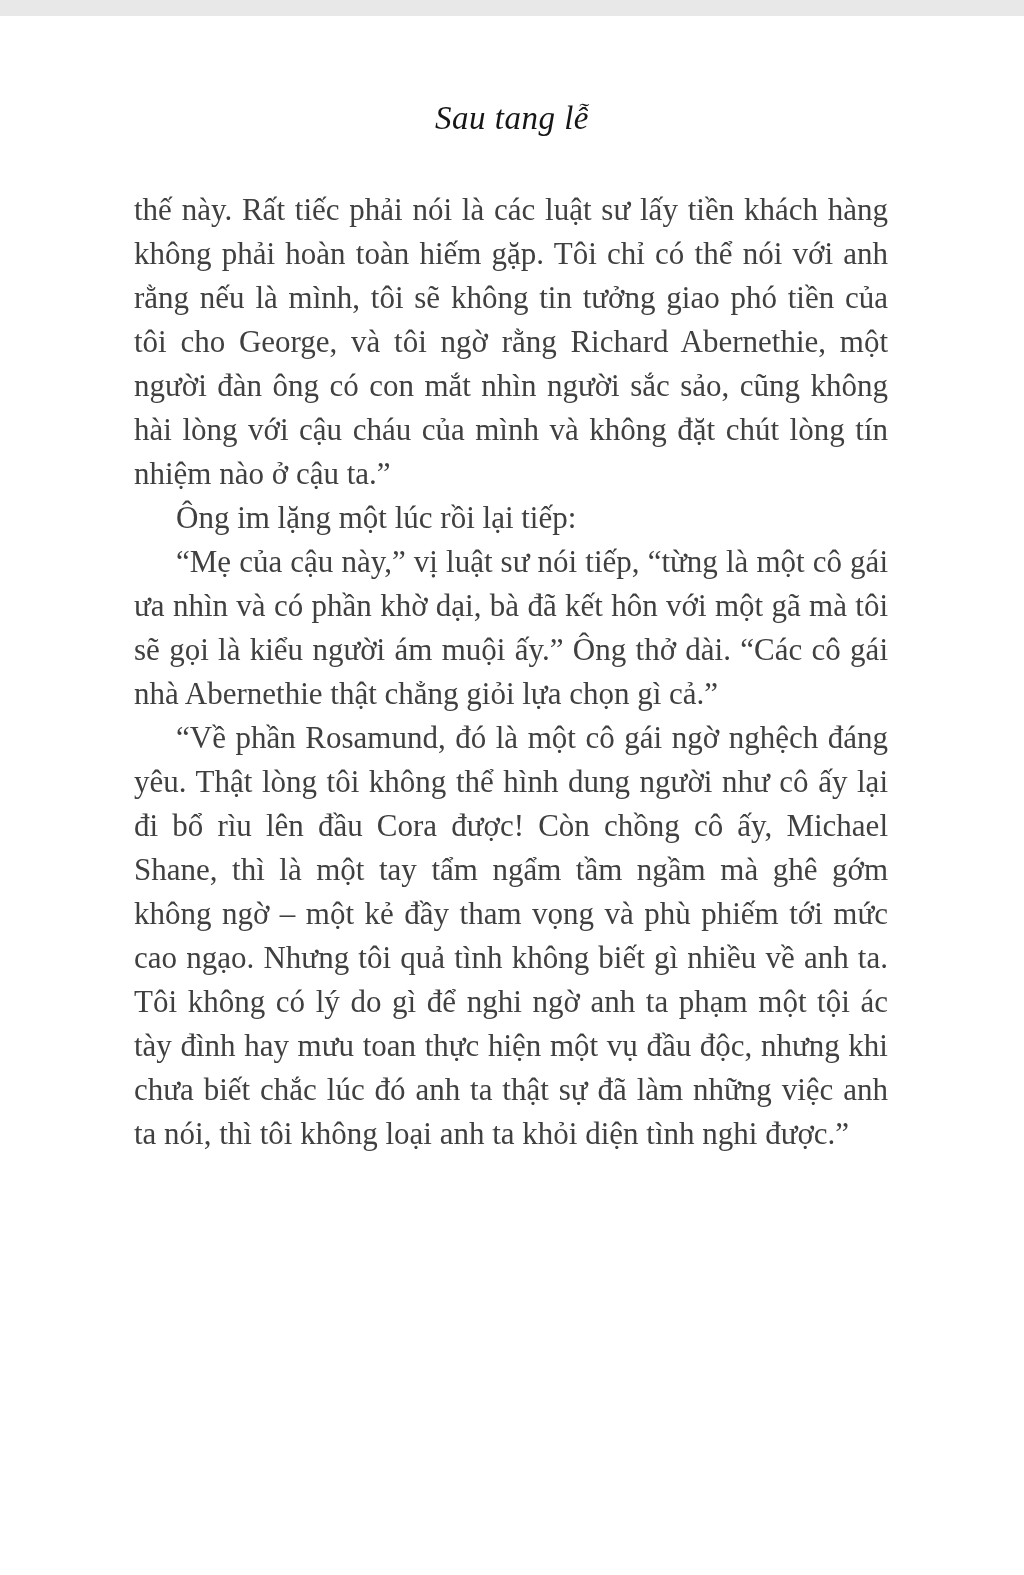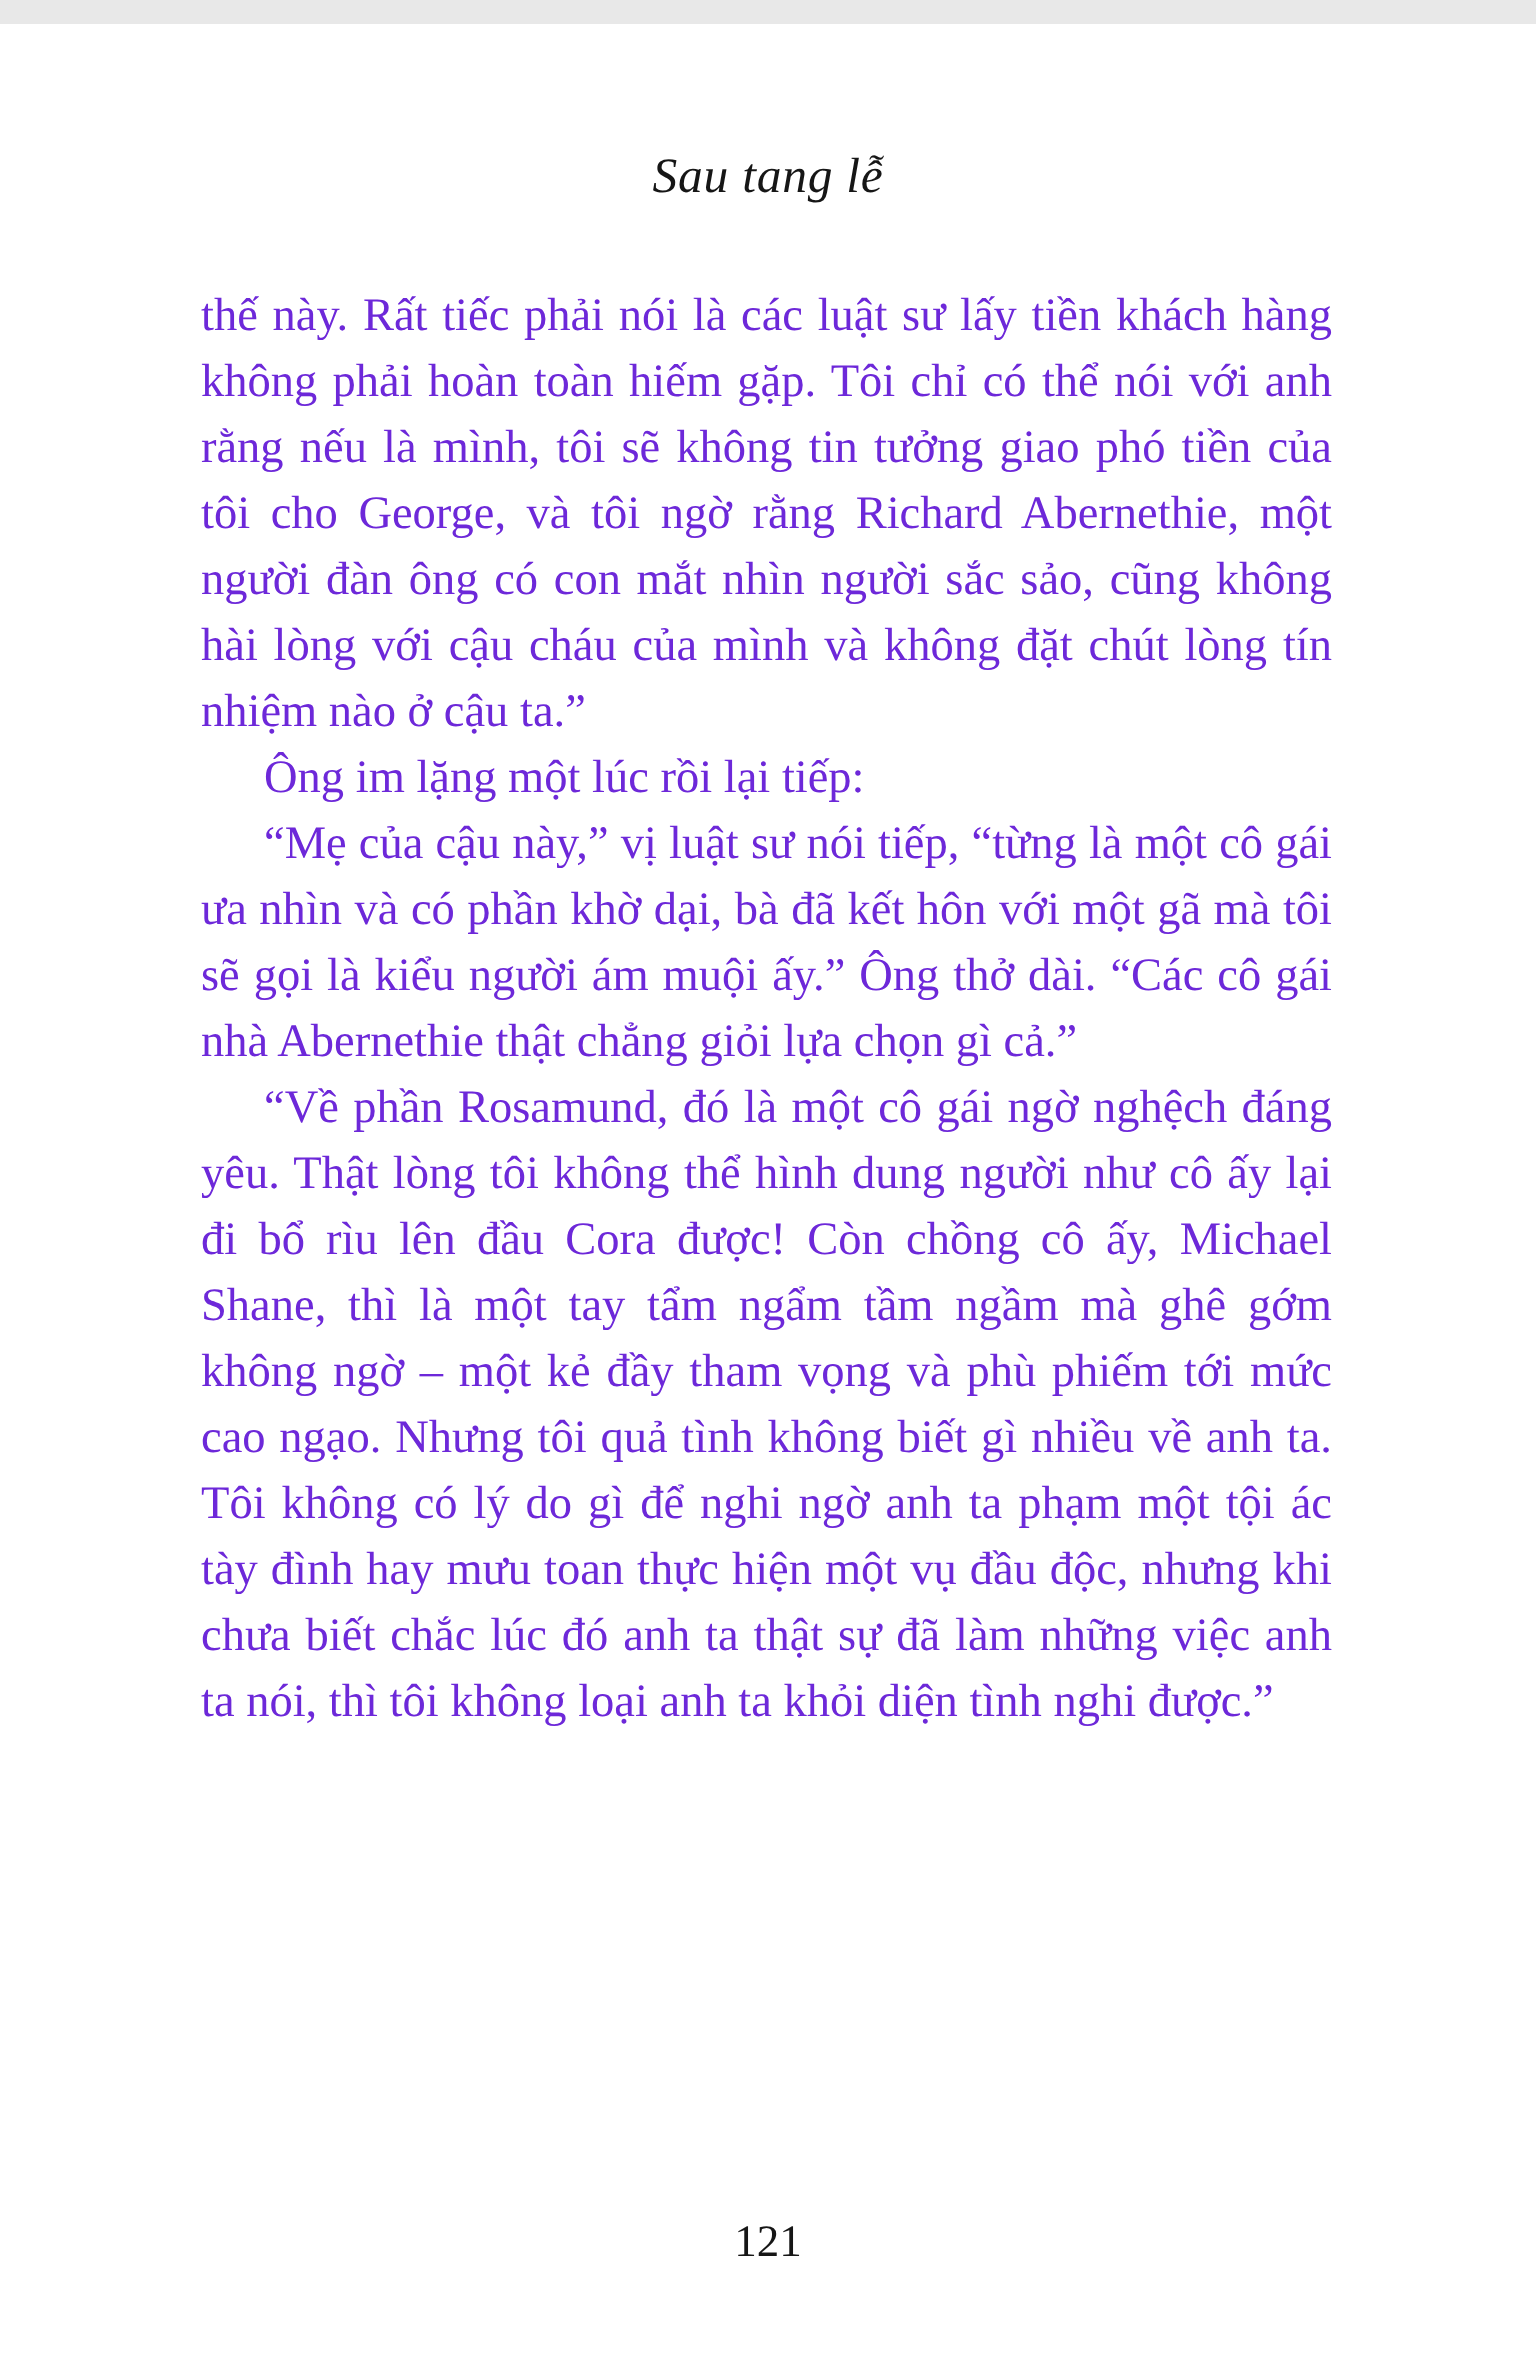--- a/index.html
+++ b/index.html
@@ -29,21 +29,21 @@
     color: #161616;
   }
   .body-text {
     position: absolute;
     top: 172px;
     left: 134px;
     width: 754px;
     font-size: 31px;
     line-height: 44px;
     text-align: justify;
-    color: #6d28d9;
+    color: #404040;
   }
   .body-text p {
     margin: 0;
     padding: 0;
     text-indent: 42px;
   }
   .body-text p.continuation {
     text-indent: 0;
   }
   .page-number {
@@ -63,15 +63,14 @@
 
   <div class="running-header">Sau tang lễ</div>
 
   <div class="body-text">
     <p class="continuation">thế này. Rất tiếc phải nói là các luật sư lấy tiền khách hàng không phải hoàn toàn hiếm gặp. Tôi chỉ có thể nói với anh rằng nếu là mình, tôi sẽ không tin tưởng giao phó tiền của tôi cho George, và tôi ngờ rằng Richard Abernethie, một người đàn ông có con mắt nhìn người sắc sảo, cũng không hài lòng với cậu cháu của mình và không đặt chút lòng tín nhiệm nào ở cậu ta.”</p>
     <p>Ông im lặng một lúc rồi lại tiếp:</p>
     <p>“Mẹ của cậu này,” vị luật sư nói tiếp, “từng là một cô gái ưa nhìn và có phần khờ dại, bà đã kết hôn với một gã mà tôi sẽ gọi là kiểu người ám muội ấy.” Ông thở dài. “Các cô gái nhà Abernethie thật chẳng giỏi lựa chọn gì cả.”</p>
     <p>“Về phần Rosamund, đó là một cô gái ngờ nghệch đáng yêu. Thật lòng tôi không thể hình dung người như cô ấy lại đi bổ rìu lên đầu Cora được! Còn chồng cô ấy, Michael Shane, thì là một tay tẩm ngẩm tầm ngầm mà ghê gớm không ngờ – một kẻ đầy tham vọng và phù phiếm tới mức cao ngạo. Nhưng tôi quả tình không biết gì nhiều về anh ta. Tôi không có lý do gì để nghi ngờ anh ta phạm một tội ác tày đình hay mưu toan thực hiện một vụ đầu độc, nhưng khi chưa biết chắc lúc đó anh ta thật sự đã làm những việc anh ta nói, thì tôi không loại anh ta khỏi diện tình nghi được.”</p>
   </div>
 
-  <div class="page-number">121</div>
 
 </div>
 
 </body></html>

